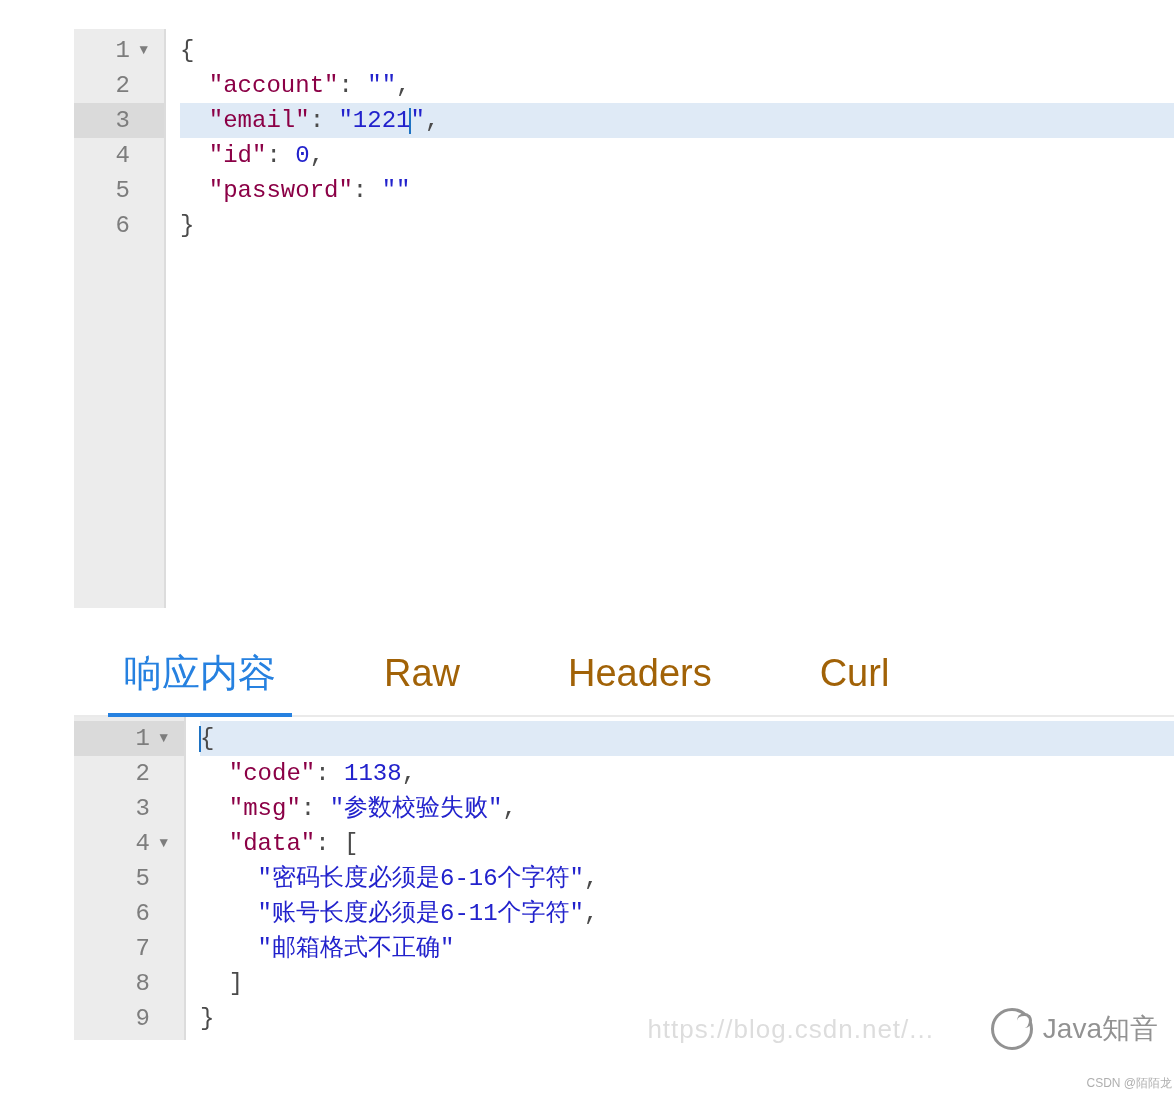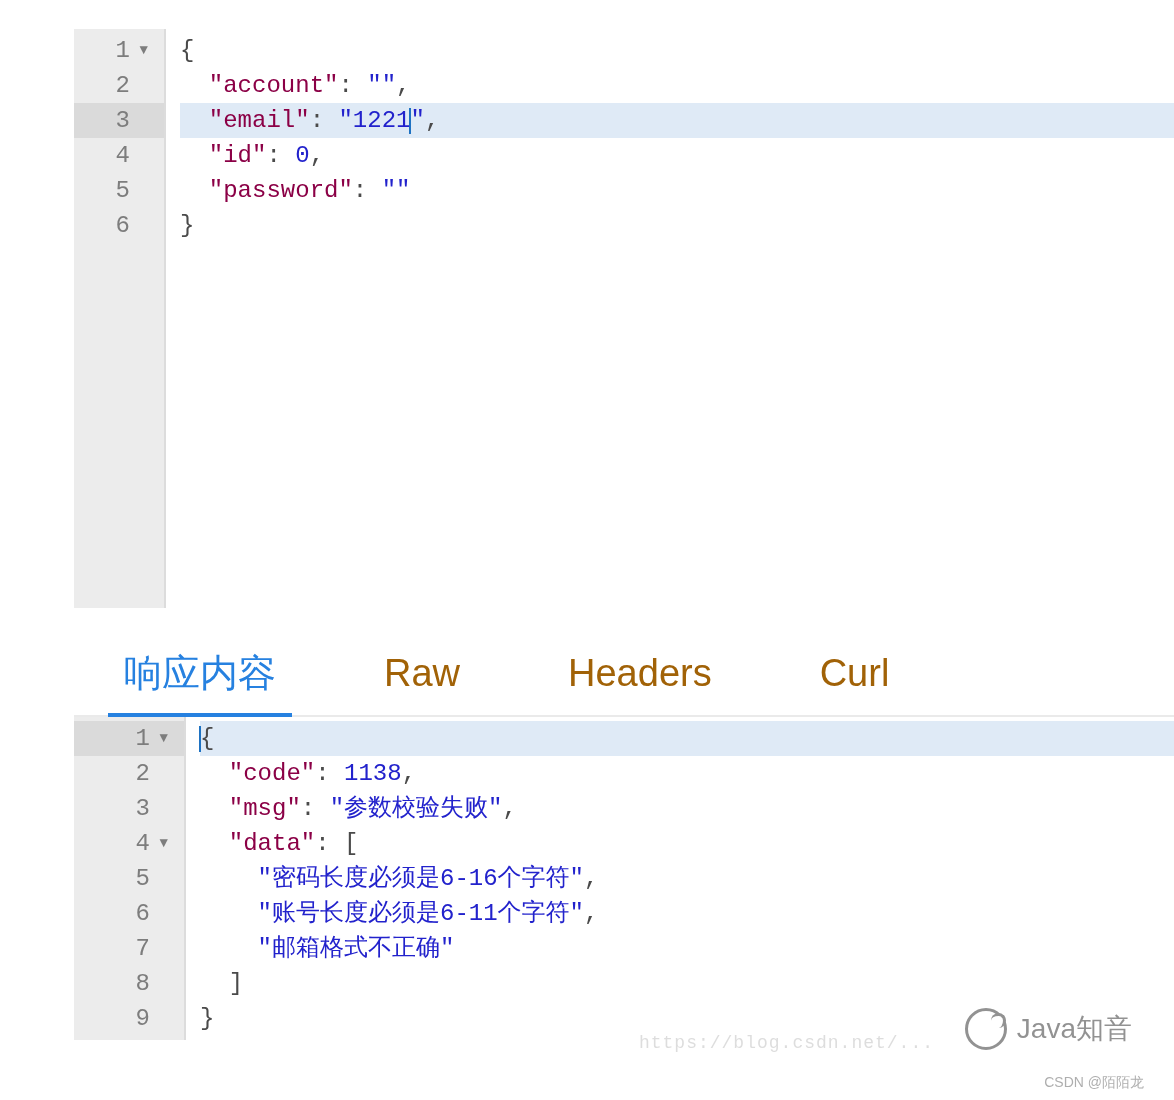--- a/index.html
+++ b/index.html
@@ -116,21 +116,21 @@
     
     #editor-bottom {
       margin: 0 0 0 74px;
     }
     #editor-bottom .gutter { width: 112px; }
     #editor-bottom .gutter-line { padding-left: 60px; }
 
     
     .wm-logo {
       position: absolute;
-      right: 42px;
+      right: 16px;
       bottom: 50px;
       display: flex;
       align-items: center;
       gap: 10px;
       color: #3a3a3a;
       opacity: 0.55;
       font-family: -apple-system, 'Segoe UI', sans-serif;
       font-size: 28px;
     }
     .wm-logo .circle {
@@ -148,33 +148,33 @@
       width: 12px;
       height: 12px;
       border-top: 3px solid #3a3a3a;
       border-right: 3px solid #3a3a3a;
       background: #fff;
       border-radius: 50%;
     }
     .wm-url {
       position: absolute;
       right: 240px;
-      bottom: 47px;
+      bottom: 55px;
       color: rgba(120,120,120,0.25);
-      font-family: Liberation Mono, monospace;
-      font-size: 18px;
+      font-family: Liberation Sans, sans-serif;
+      font-size: 26px;
       letter-spacing: 1px;
     }
     .wm-csdn {
       position: absolute;
-      right: 30px;
+      right: 2px;
       bottom: 8px;
       color: rgba(120,120,120,0.6);
       font-family: -apple-system, 'Microsoft YaHei', sans-serif;
-      font-size: 14px;
+      font-size: 12px;
     }
   </style>
 </head>
 <body>
 
 <div id="editor-top" class="editor">
   <div class="gutter">
     <div class="gutter-line">
         <span>1</span>
         <span class="fold-arrow">▼</span>

